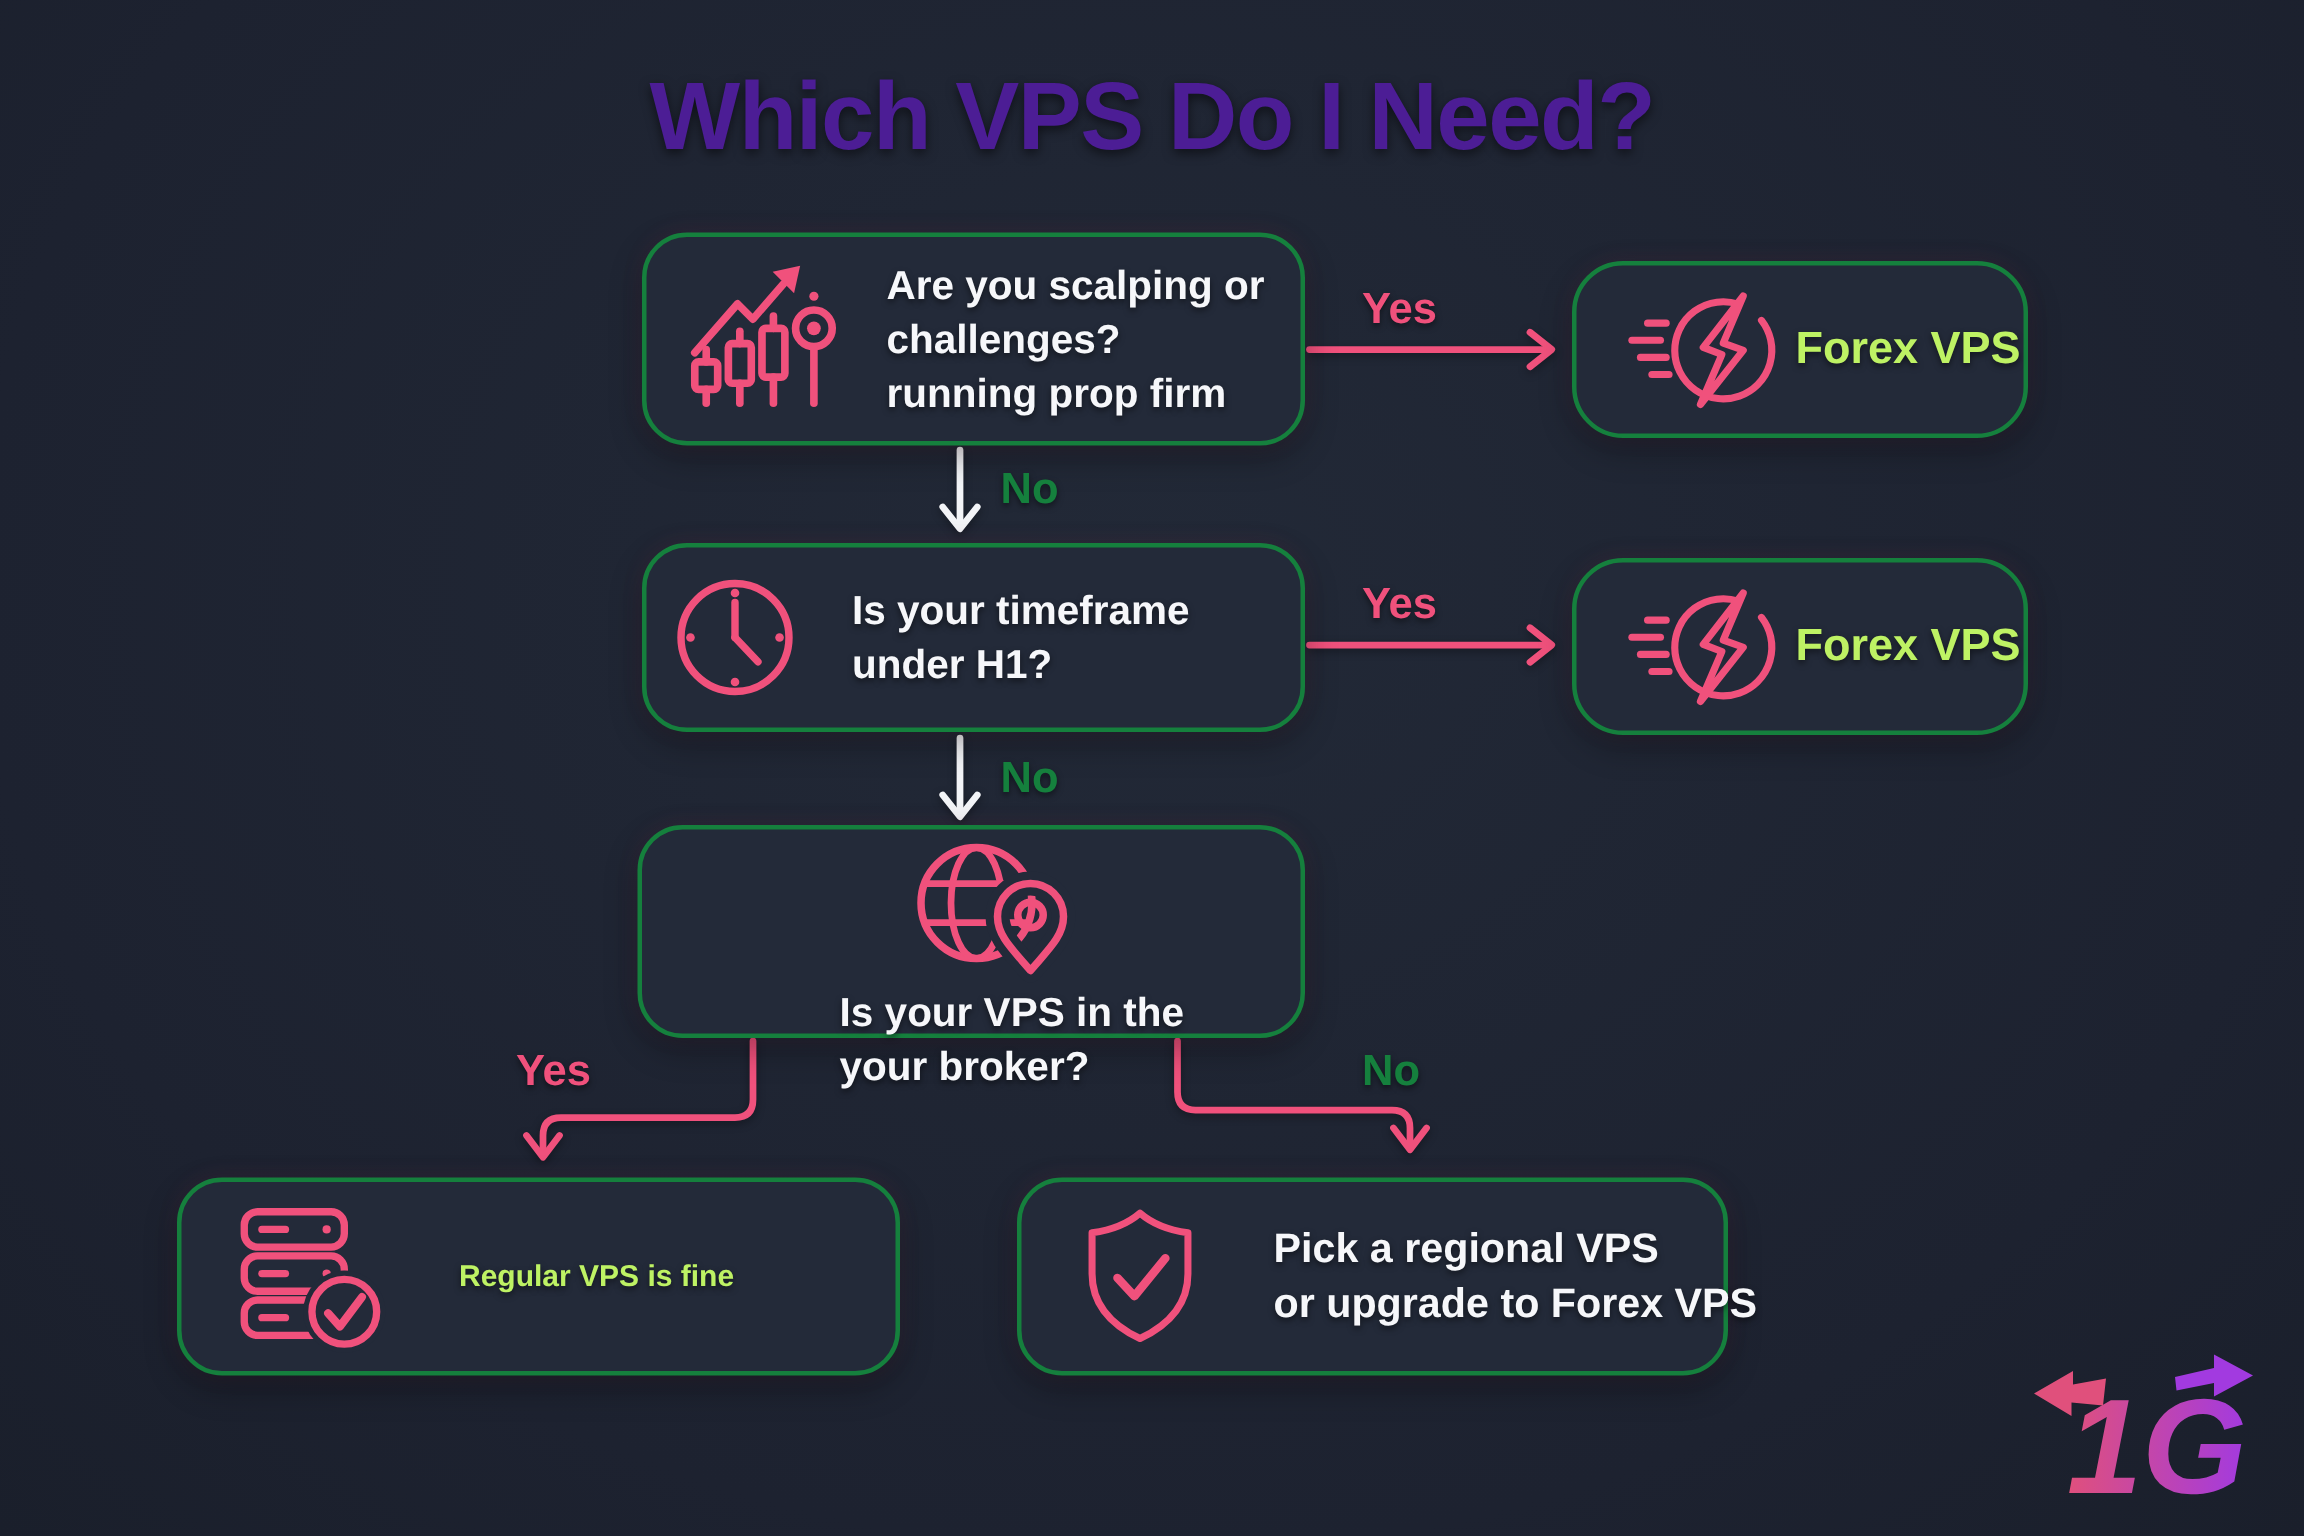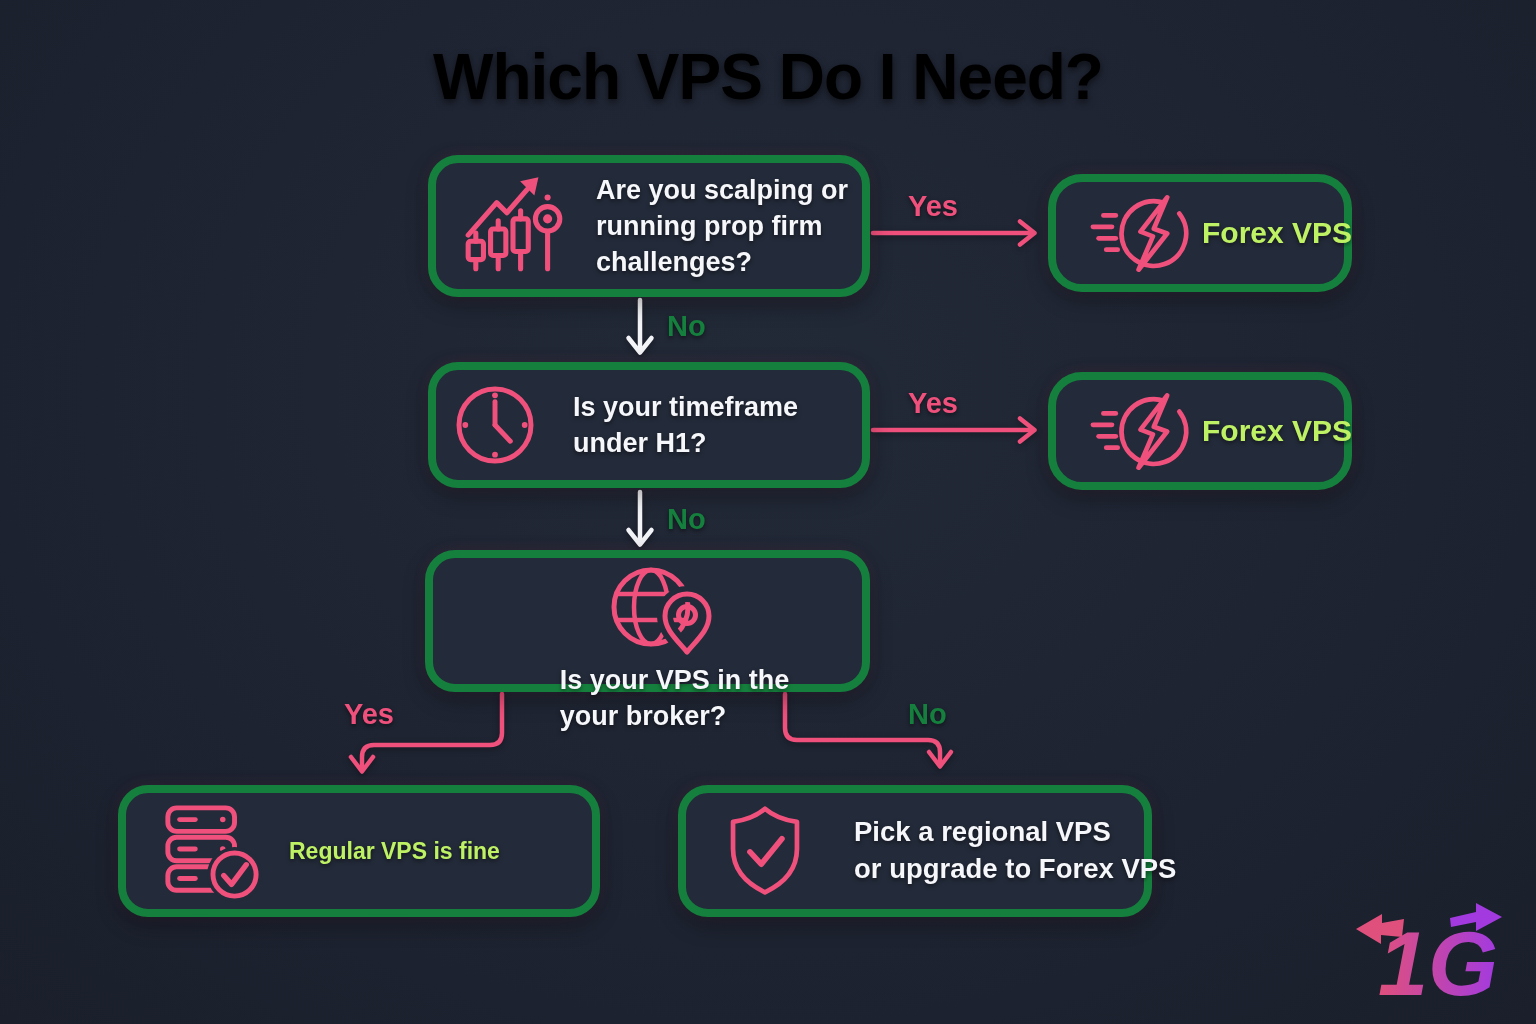--- a/index.html
+++ b/index.html
@@ -4,26 +4,26 @@
 <style>
   html,body{margin:0;padding:0;}
   body{
     width:1536px;height:1024px;position:relative;overflow:hidden;
     background:radial-gradient(ellipse at 50% 38%, #222937 0%, #1d2230 72%, #1a1f2b 100%);
     font-family:"Liberation Sans", sans-serif;
   }
   .stage{position:absolute;inset:0;width:1536px;height:1024px;}
   .title{
     position:absolute;left:0;right:0;top:40px;text-align:center;
-    color:#000000;font-size:64px;font-weight:bold;letter-spacing:-1px;
+    color:#4c1d95;font-size:64px;font-weight:bold;letter-spacing:-1px;
     text-shadow:0 3px 7px rgba(0,0,0,.55);
   }
   .box{
     position:absolute;box-sizing:border-box;
-    border:8px solid #15803d;border-radius:30px;background:#232a39;
+    border:3px solid #15803d;border-radius:30px;background:#232a39;
     display:flex;align-items:center;
     box-shadow:0 8px 22px rgba(0,0,0,.30), 0 0 14px rgba(240,81,124,.10);
   }
   .box .icon{flex:0 0 auto;display:flex;align-items:center;justify-content:center;}
   .qtext{color:#f6f7fa;font-weight:bold;font-size:27px;line-height:1.34;
     text-shadow:0 2px 4px rgba(0,0,0,.5);}
   .qtext div{white-space:nowrap;}
   .outcome-label{color:#bef264;font-weight:bold;font-size:30px;
     text-shadow:0 2px 4px rgba(0,0,0,.5);white-space:nowrap;}
   .flow-label{position:absolute;font-weight:bold;font-size:29px;
@@ -90,22 +90,22 @@
           <rect x="54" y="48" width="15" height="32" rx="2.5"></rect>
           <path d="M61.5 80 V97"></path>
         <circle cx="88" cy="48" r="12"></circle>
         <circle cx="88" cy="48" r="4.5" fill="#f0517c" stroke="none"></circle>
         <path d="M88 61 V97"></path>
         <circle cx="88" cy="27" r="3" fill="#f0517c" stroke="none"></circle>
       </svg>
     </span>
     <div class="qtext" style="margin-left:26px;">
       <div>Are you scalping or</div>
+      <div>challenges?</div>
       <div>running prop firm</div>
-      <div>challenges?</div>
     </div>
   </div>
 
   <div class="box" style="left:1048px;top:174px;width:304px;height:118px;padding-left:16px;border-radius:34px;">
     <span class="icon">
       <svg width="118" height="99" viewBox="0 0 124 104" fill="none" stroke="#f0517c" stroke-width="5" stroke-linecap="round" stroke-linejoin="round">
         <path d="M33 33 H46"></path>
           <path d="M22 45 H42"></path>
           <path d="M28 57 H46"></path>
           <path d="M36 69 H48"></path>
@@ -179,21 +179,21 @@
         <path d="M20 20 H36"></path>
           <path d="M20 50 H36"></path>
           <path d="M20 80 H36"></path>
         <circle cx="64" cy="20" r="2.8" fill="#f0517c" stroke="none"></circle>
         <circle cx="64" cy="50" r="2.8" fill="#f0517c" stroke="none"></circle>
         <circle cx="76" cy="76" r="28" fill="#232a39" stroke="none"></circle>
         <circle cx="76" cy="76" r="22"></circle>
         <path d="M65 77 L73 86 L88 66" stroke-width="5.5"></path>
       </svg>
     </span>
-    <div class="outcome-label" style="margin-left:27px;font-size:23px;">Regular VPS is fine</div>
+    <div class="outcome-label" style="margin-left:49px;font-size:20px;">Regular VPS is fine</div>
   </div>
 
   <div class="box" style="left:678px;top:785px;width:474px;height:132px;padding-left:32px;gap:12px;">
     <span class="icon">
       <svg width="94" height="98" viewBox="0 0 100 104" fill="none" stroke="#f0517c" stroke-width="5" stroke-linecap="round" stroke-linejoin="round">
         <path d="M50 7 C58 14 70 19 84 21 L84 50 C84 73 69 87 50 96 C31 87 16 73 16 50 L16 21 C30 19 42 14 50 7 Z"></path>
         <path d="M34 53 L46 66 L68 39" stroke-width="6"></path>
       </svg>
     </span>
     <div class="qtext" style="margin-left:30px;font-size:27.5px;">

